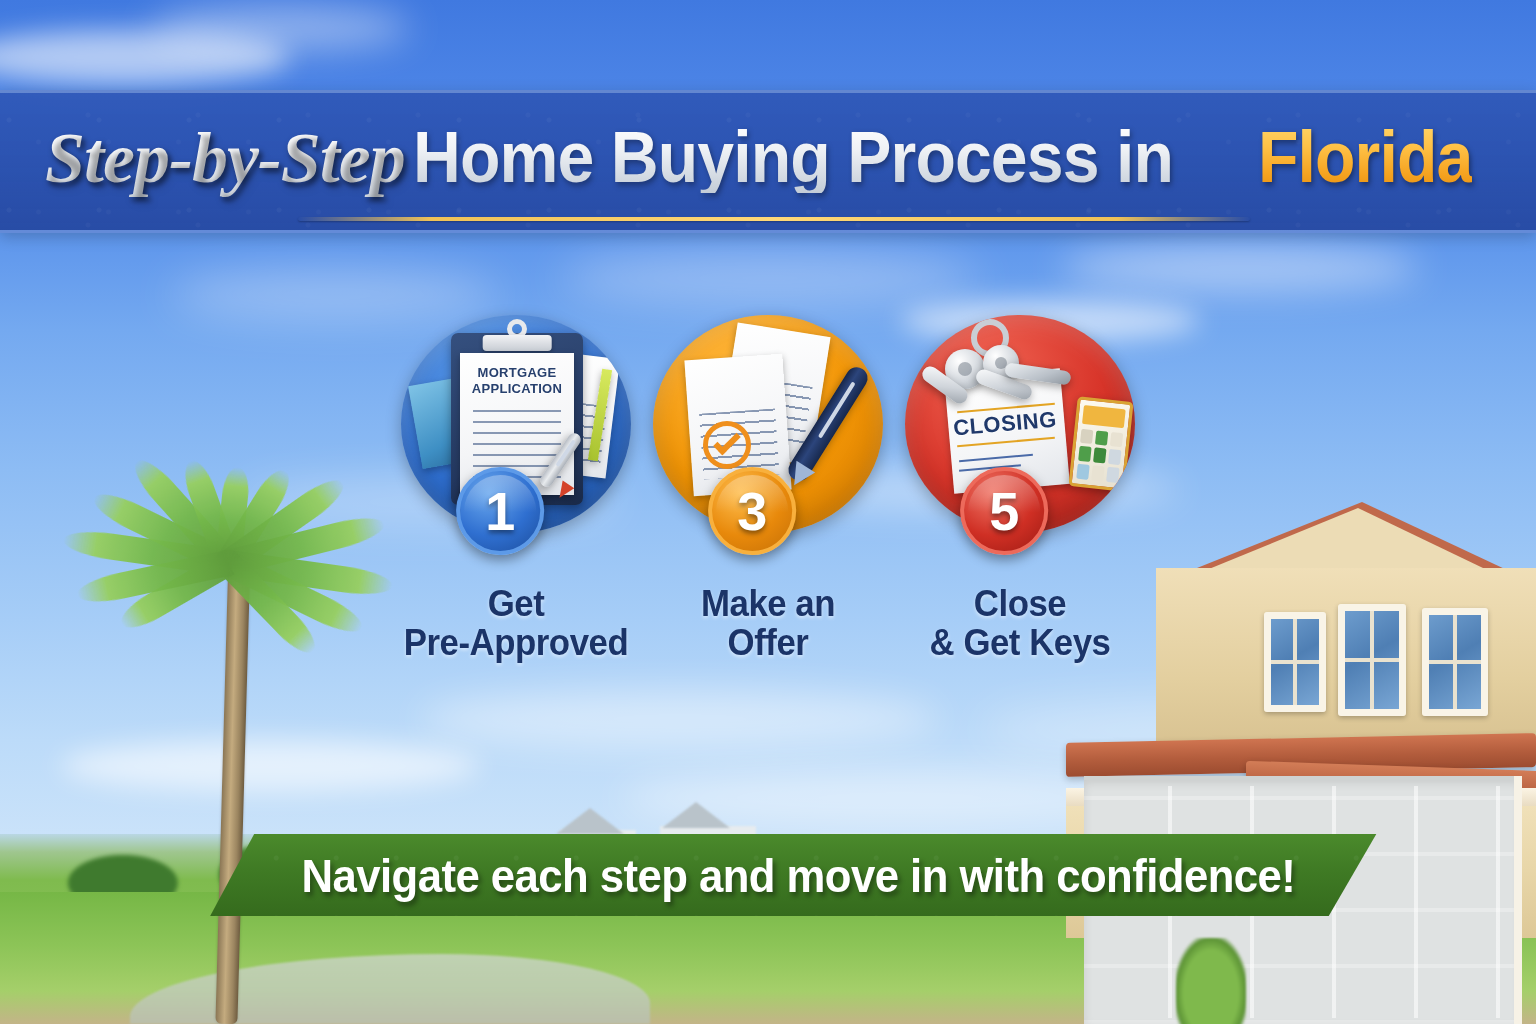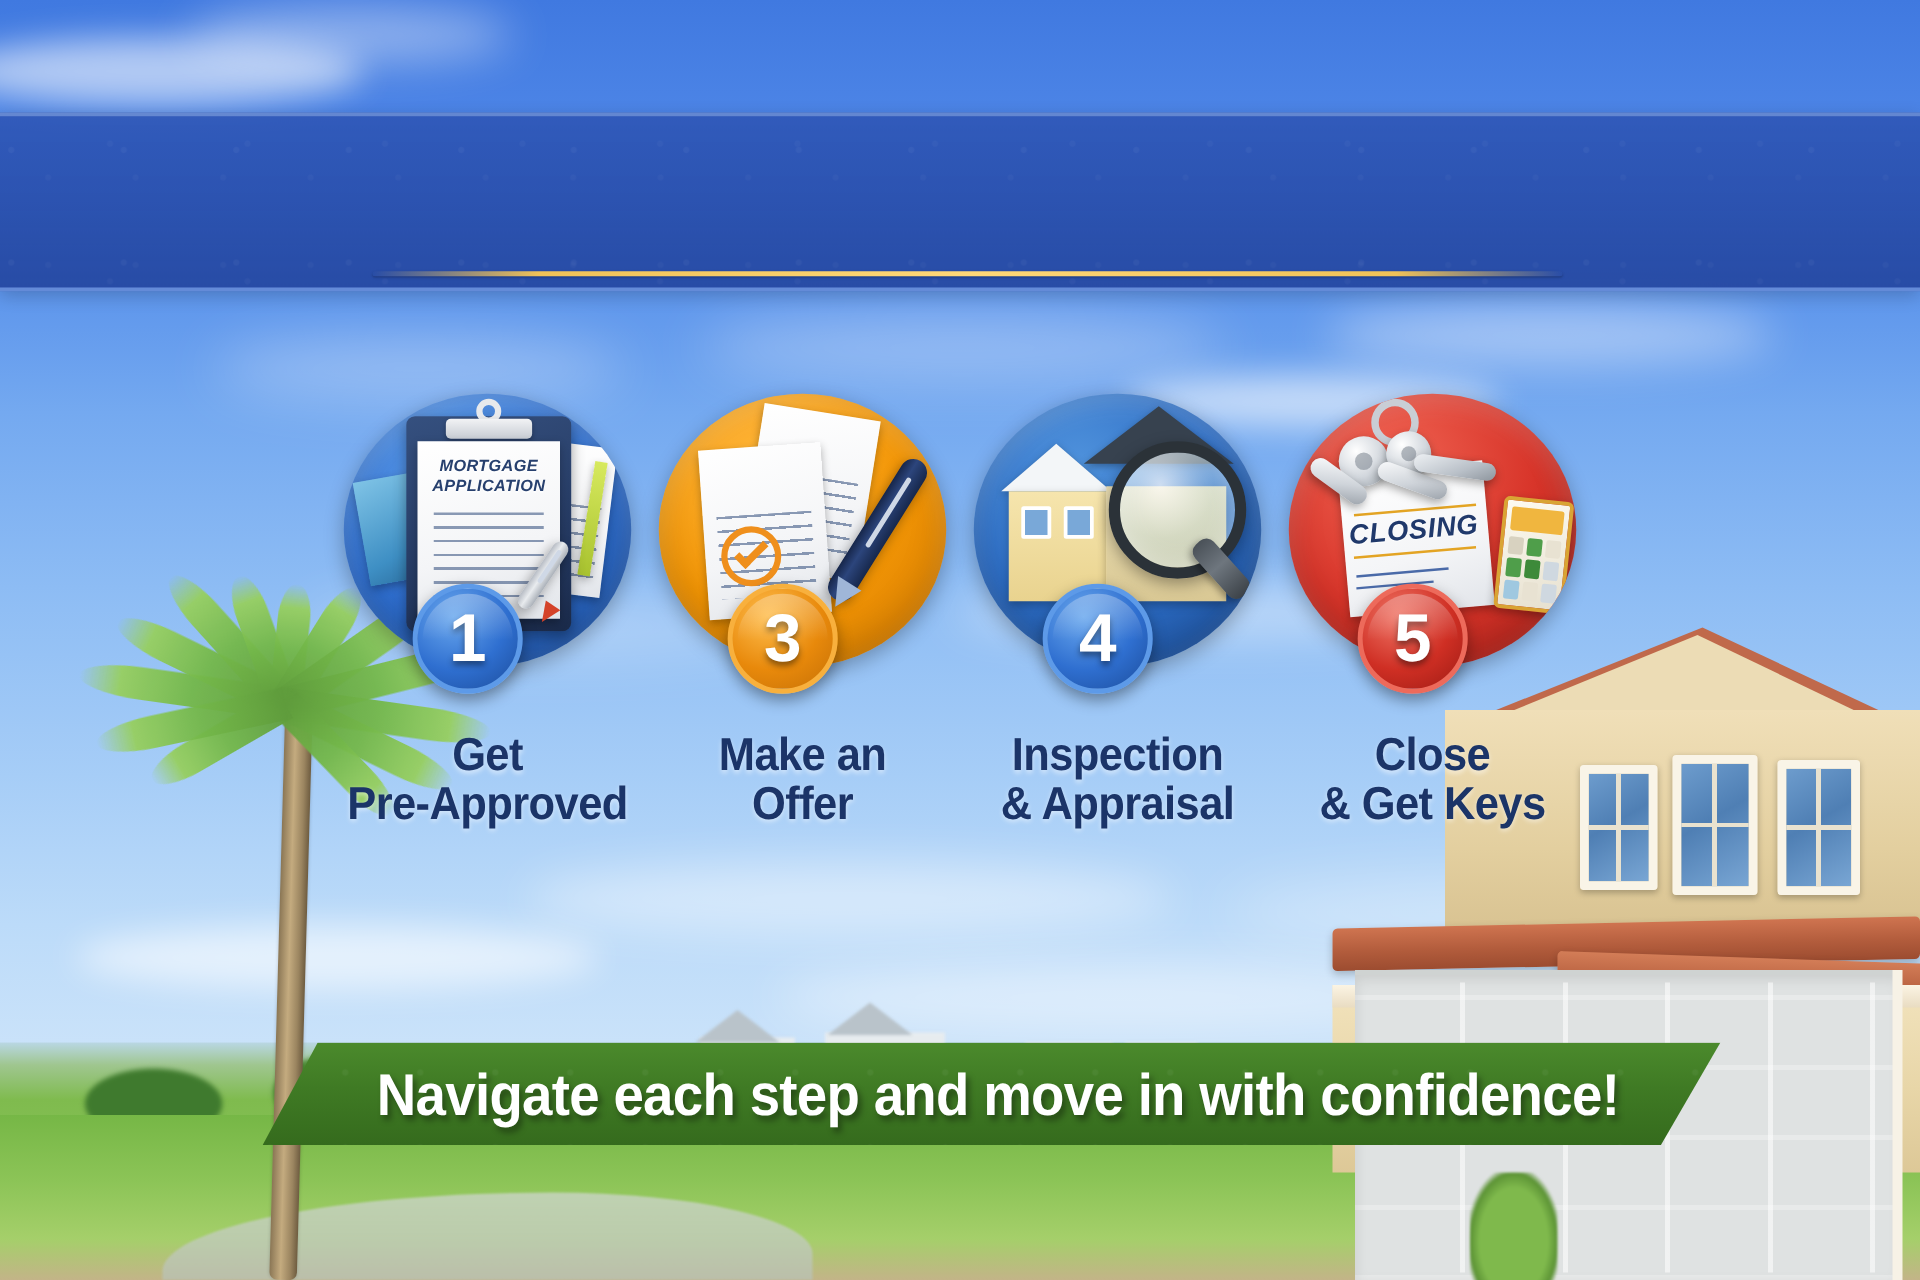--- a/index.html
+++ b/index.html
@@ -233,21 +233,21 @@
 
   .step-circle {
     position:relative;
     width:230px; height:218px;
     margin:0 auto;
     border-radius:50%;
     box-shadow:0 5px 16px rgba(0,0,0,.28), inset 0 -10px 28px rgba(0,0,0,.16), inset 0 8px 20px rgba(255,255,255,.18);
     overflow:visible;
   }
   .step-circle .inner-art {
-    position:absolute; inset:0; border-radius:50%; overflow:hidden;font-style:italic;
+    position:absolute; inset:0; border-radius:50%; overflow:hidden;
   }
 
   
   .sheet {
     position:absolute; background:linear-gradient(165deg,#ffffff,#f4f5f7 60%,#e2e5ea);
     box-shadow:0 3px 7px rgba(0,0,0,.30);
   }
   .ruled:before {
     content:""; position:absolute; left:11%; right:11%; top:40%; height:48%;
     background:repeating-linear-gradient(180deg, #2e4a7a 0 2px, transparent 2px 11px);
@@ -473,20 +473,23 @@
     <div class="h-wall-low"></div>
     <div class="h-eave"></div>
     <div class="garage"></div>
     <div class="g-trim"></div>
     <div class="bush" style="left:110px; bottom:-6px;"></div>
   </div>
 </div>
 
 <div id="title-banner">
   <div class="noise"></div>
+  <div class="title-text">
+    <span class="t-italic">Step-by-Step</span><span class="t-main">Home Buying Process in</span>&nbsp;<span class="t-accent">Florida</span>
+  </div>
   <div id="title-underline"></div>
 </div>
 
 <div id="steps">
 
   <div class="step">
     <div class="step-circle" style="background:radial-gradient(circle at 36% 26%, #5a9ae8, #2f6fd0 52%, #1d4f9e 100%);">
       <div class="inner-art">
         <div class="sheet" style="left:14px; top:66px; width:54px; height:84px; transform:rotate(-10deg); background:linear-gradient(160deg,#7fc3e6,#3e8fc4 70%,#2c6fa0);"></div>
         <div class="sheet ruled" style="right:18px; top:40px; width:64px; height:120px; transform:rotate(7deg);"></div>
@@ -527,42 +530,20 @@
       <div class="badge" style="background:radial-gradient(circle at 36% 28%, #ffbe4e, #e8890b 55%, #c57006 100%); border:4px solid #f8b03d;">
         <span>3</span>
       </div>
     </div>
     <div class="step-label">
       <span>Make an</span><br>
       <span>Offer</span>
     </div>
   </div>
 
-  <div class="step">
-    <div class="step-circle" style="background:radial-gradient(circle at 36% 26%, #4f92dc, #2c6cc4 52%, #1b4b93 100%);">
-      <div class="inner-art">
-        <div class="mini-roof" style="left:88px; top:10px; border-left-width:60px; border-right-width:60px; border-bottom:46px solid #37424f;"></div>
-        <div class="mini-roof" style="left:22px; top:40px; border-left-width:44px; border-right-width:44px; border-bottom:38px solid #f3f6f8;"></div>
-        <div class="mini-house" style="left:28px; top:78px; width:82px; height:88px;">
-          <div class="mini-win" style="left:10px; top:12px; width:24px; height:26px;"></div>
-          <div class="mini-win" style="left:44px; top:12px; width:24px; height:26px;"></div>
-        </div>
-        <div class="mini-house" style="left:106px; top:74px; width:96px; height:92px; background:linear-gradient(180deg,#eadeb4,#d9c894);"></div>
-        <div class="magnifier" style="right:12px; top:38px; width:110px; height:110px; border-color:#2b3238;"></div>
-        <div class="mag-handle" style="right:4px; top:130px; width:56px; height:20px; transform:rotate(48deg); background:linear-gradient(90deg,#4a5158,#6e767e 45%,#3c4248);"></div>
-      </div>
-      <div class="badge" style="background:radial-gradient(circle at 36% 28%, #6aa8ee, #2f6fd0 55%, #1c4d9c 100%); border:4px solid #5d9ae8;">
-        <span>4</span>
-      </div>
-    </div>
-    <div class="step-label">
-      <span>Inspection</span><br>
-      <span>&amp; Appraisal</span>
-    </div>
-  </div>
 
   <div class="step">
     <div class="step-circle" style="background:radial-gradient(circle at 36% 26%, #f06352, #d8352a 52%, #a81f18 100%);">
       <div class="inner-art">
         <div class="sheet" style="left:44px; top:58px; width:116px; height:116px; transform:rotate(-5deg);"></div>
         <div class="doc-title" style="left:40px; width:120px; top:96px; font-size:22px; color:#20396b; transform:rotate(-5deg); letter-spacing:.5px;">
           <span>CLOSING</span>
         </div>
         <div style="position:absolute; left:52px; top:92px; width:98px; height:2px; background:#e3a424; transform:rotate(-5deg);"></div>
         <div style="position:absolute; left:52px; top:126px; width:98px; height:2px; background:#e3a424; transform:rotate(-5deg);"></div>

